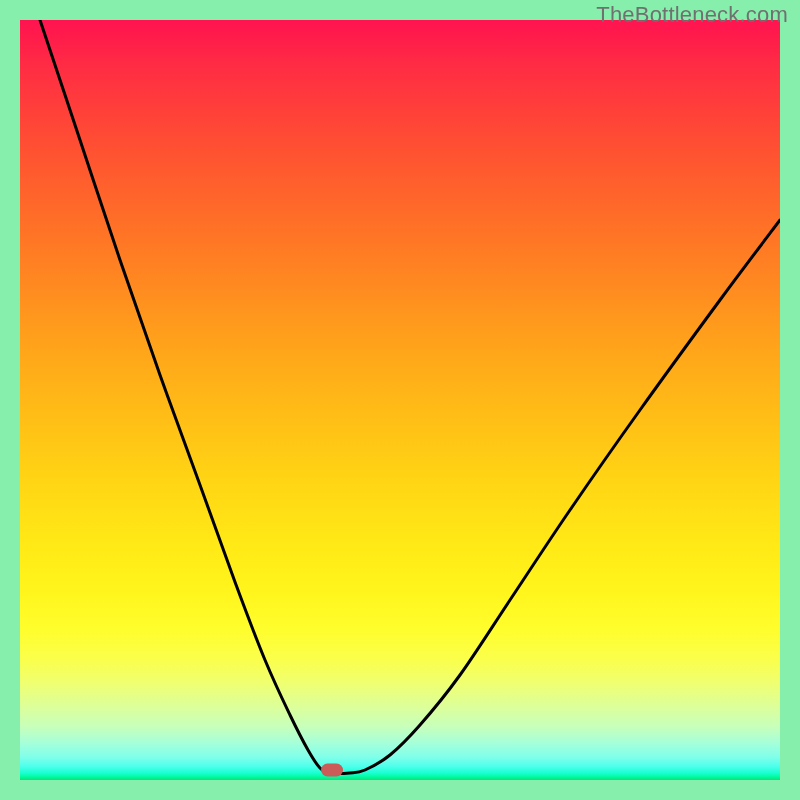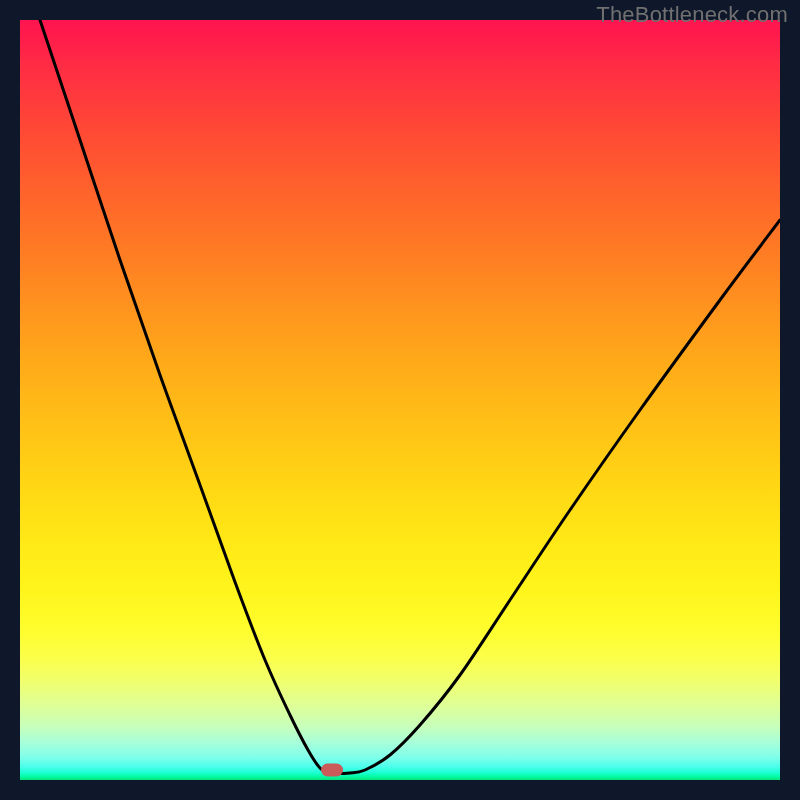--- a/index.html
+++ b/index.html
@@ -10,21 +10,21 @@
     background: #000;
     overflow: hidden;
     font-family: Arial, Helvetica, sans-serif;
   }
   .frame {
     position: absolute;
     left: 0;
     top: 0;
     width: 800px;
     height: 800px;
-    background: #0f172a;
+    background: #86efac;
   }
   .plot-area {
     position: absolute;
     left: 20px;
     top: 20px;
     width: 760px;
     height: 760px;
     overflow: hidden;
   }
   .gradient {

